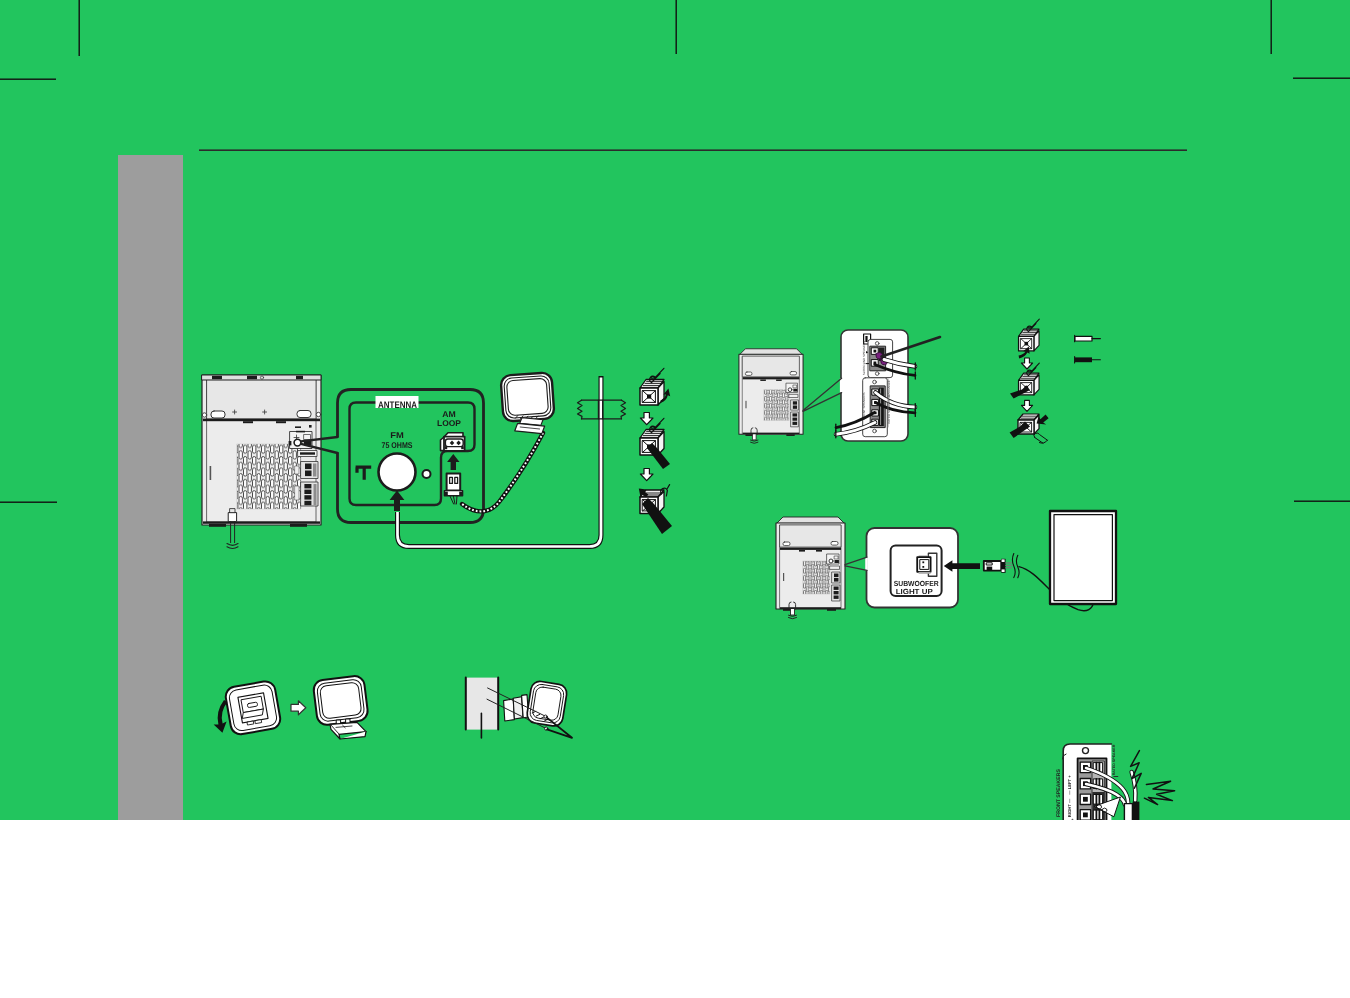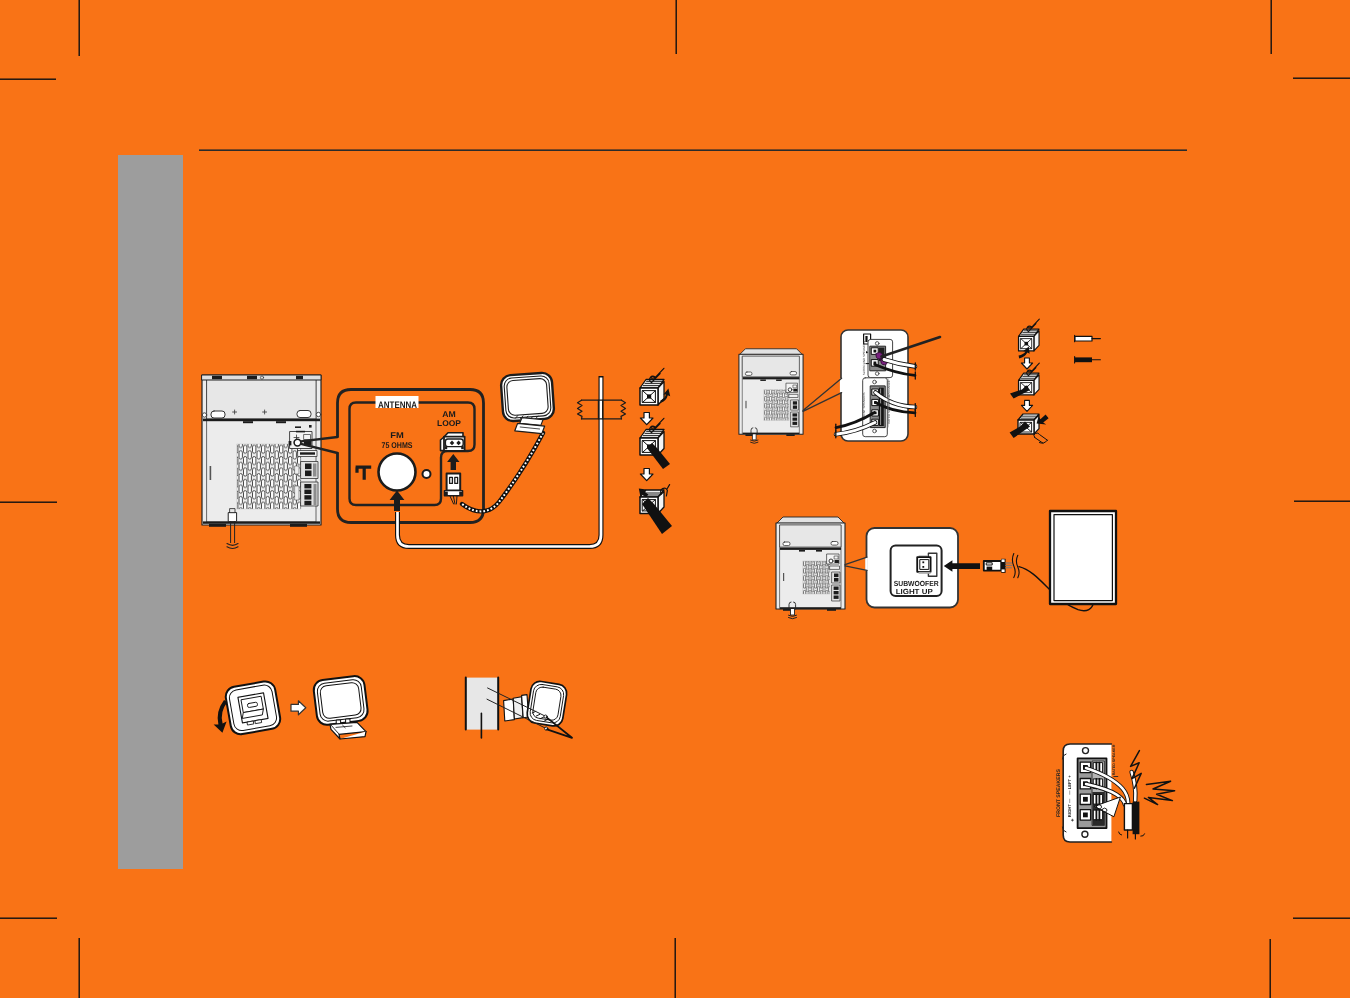--- a/index.html
+++ b/index.html
@@ -1,16 +1,16 @@
 <!DOCTYPE html>
 <html><head>
 <meta charset="utf-8">
 <style>
   html,body{margin:0;padding:0;background:#ffffff;}
-  #page{position:relative;width:1350px;height:998px;background:#f97316;overflow:hidden;
+  #page{position:relative;width:1350px;height:820px;background:#22c55e;overflow:hidden;
         font-family:"Liberation Sans", sans-serif;}
   svg{position:absolute;left:0;top:0;font-family:"Liberation Sans",sans-serif;}
   text{text-rendering:geometricPrecision;}
 </style>
 </head>
 <body>
 <div id="page">
 <svg width="1350" height="998" viewBox="0 0 1350 998">
 <defs>
 

